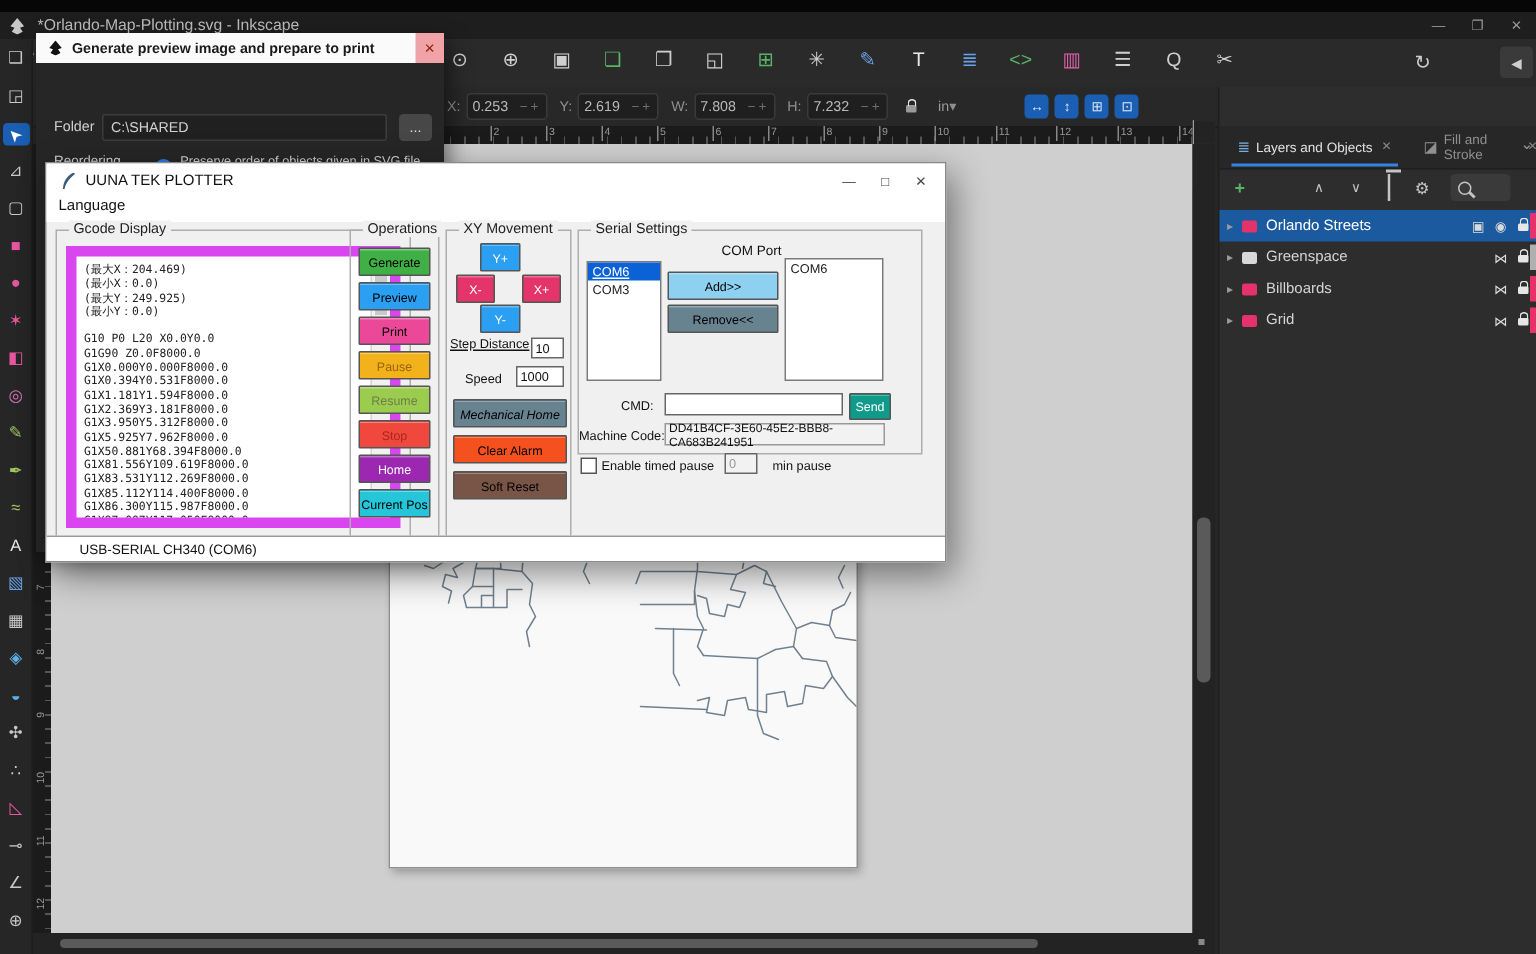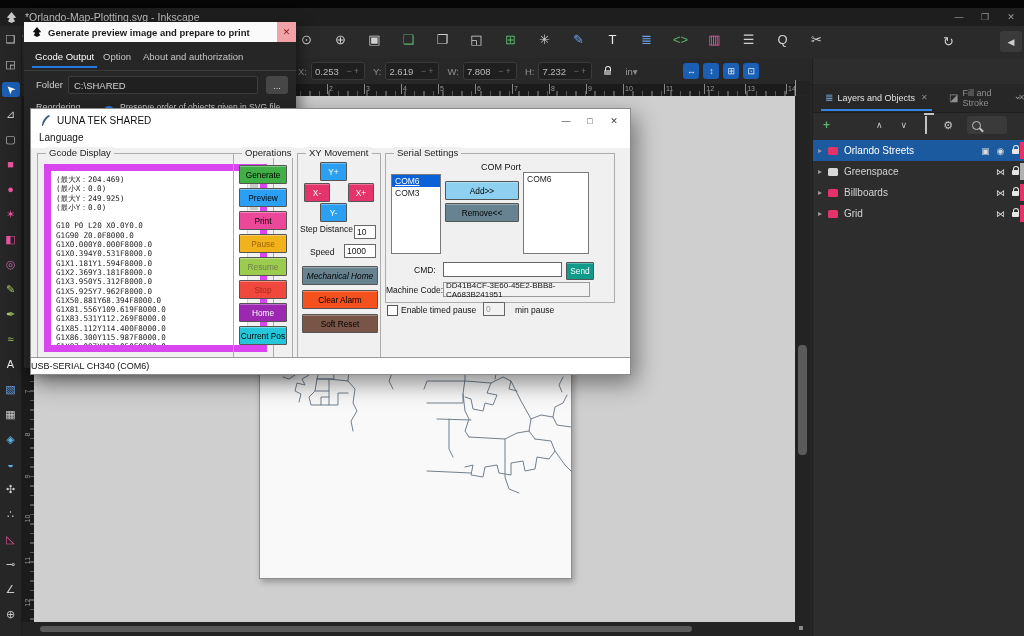--- a/index.html
+++ b/index.html
@@ -113,21 +113,21 @@
     display:flex;align-items:center;justify-content:center;box-shadow:inset 0 1px 0 rgba(255,255,255,.35);}
   .wbtn2{border:1px solid #555;border-radius:1px;font-size:8.3px;display:flex;align-items:center;justify-content:center;
     box-shadow:inset 0 1px 0 rgba(255,255,255,.3);}
   .slabel{position:absolute;font-size:8.5px;color:#111;}
   .sinput{position:absolute;background:#fff;border:1px solid #666;font-size:8.5px;color:#111;padding:0 2px;box-sizing:border-box;font-family:"Liberation Sans",sans-serif;}
   .listbox{position:absolute;background:#fff;border:1px solid #7a7a7a;font-size:8.5px;color:#222;}
   .litem{padding:1px 3px;}
   .litem.on{background:#0b62d6;color:#fff;text-decoration:underline;}
   .chk{position:absolute;width:9px;height:9px;background:#fff;border:1px solid #555;}
   #pstatus{position:absolute;left:0;bottom:0;width:100%;height:17px;background:#fff;border-top:1px solid #999;
-    font-size:9px;color:#111;display:flex;align-items:center;padding-left:0;box-sizing:border-box;}
+    font-size:9px;color:#111;display:flex;align-items:center;padding-left:22px;box-sizing:border-box;}
 </style>
 </head>
 <body>
 
 <div id="screen">
 
   <div class="abs" id="topstrip">
     <span style="position:absolute;left:3px;top:2px;">
       <span class="dot" style="background: rgb(208, 67, 60);"></span><span class="dot" style="background: rgb(217, 138, 43);"></span><span class="dot" style="background: rgb(61, 158, 61);"></span>
     </span>
@@ -431,43 +431,38 @@
   </div>
 
   <div class="abs" id="gdlg">
     <div id="gdlg-title">
       <svg width="10" height="10" style="margin-left:8px" viewBox="0 0 12 12">
           <path d="M6 0 L11 6 L8 7 L10 10 L6 12 L2 10 L4 7 L1 6 Z" fill="#111"></path>
         </svg>
       <span class="t">Generate preview image and prepare to print</span>
       <span id="gdlg-close">✕</span>
     </div>
-    <div class="gtabs">
-      <span class="gtab on" style="left:11px"><span>Gcode Output</span><span class="underline"></span></span>
-      <span class="gtab" style="left:79px"><span>Option</span></span>
-      <span class="gtab" style="left:119px"><span>About and authorization</span></span>
-    </div>
     <div id="gfolder">
       <span style="position:absolute;left:12px;top:1px;">Folder</span>
       <span class="val">C:\SHARED</span>
       <span id="gbrowse">...</span>
     </div>
     <div id="greorder">
       <span style="margin-left:12px;font-size:9px;">Reordering Path</span>
       <span class="radio"></span>
       <span>Preserve order of objects given in SVG file (Default)</span>
     </div>
   </div>
 
   <div class="abs" id="pdlg">
     <div id="pdlg-title">
       <svg width="10" height="12" style="margin-left:10px" viewBox="0 0 10 12">
           <path d="M8 0 C4 2 1 6 1 11 L2 11 C3 7 5 4 9 1 Z" fill="#3b5b7a"></path>
         </svg>
-      <span class="t">UUNA TEK SHARED</span>
+      <span class="t">UUNA TEK PLOTTER</span>
       <span style="flex:1"></span>
       <span class="wb">—</span>
       <span class="wb">□</span>
       <span class="wb" style="margin-right:4px">✕</span>
     </div>
     <div id="pdlg-menu">
       <span>Language</span>
     </div>
 
     <div class="grp" style="left:6px;top:44px;width:194px;height:204px;padding-left:41px;">
@@ -515,21 +510,21 @@
           <div class="pbtn" style="background: rgb(38, 198, 218); color: rgb(0, 0, 0);">Current Pos</div>
       </div>
     </div>
 
     <div class="grp" style="left:266px;top:44px;width:82px;height:204px;">
       <span class="glabel">XY Movement</span>
       <div class="wbtn2" style="position:absolute;left:22px;top:8px;width:25px;height:17px;background:#2b9ff2;color:#fff;">Y+</div>
       <div class="wbtn2" style="position:absolute;left:6px;top:29px;width:24px;height:17px;background:#e3356c;color:#fff;">X-</div>
       <div class="wbtn2" style="position:absolute;left:50px;top:29px;width:24px;height:17px;background:#e3356c;color:#fff;">X+</div>
       <div class="wbtn2" style="position:absolute;left:22px;top:49px;width:25px;height:17px;background:#2b9ff2;color:#fff;">Y-</div>
-      <span class="slabel" style="left:2px;top:70px;">Step Distance</span>
+      <span class="slabel" style="left:2px;top:70px;text-decoration:underline;">Step Distance</span>
       <input class="sinput" style="left: 56px; top: 71px; width: 22px; height: 14px;" value="10">
       <span class="slabel" style="left:12px;top:93px;">Speed</span>
       <input class="sinput" style="left: 46px; top: 90px; width: 32px; height: 14px;" value="1000">
       <div style="position:absolute;left:4px;top:112px;display:flex;flex-direction:column;gap:5px;">
         <div class="wbtn2" style="width: 74px; height: 17px; background: rgb(102, 131, 143); color: rgb(0, 0, 0); font-style: italic;">Mechanical Home</div>
           <div class="wbtn2" style="width: 74px; height: 17px; background: rgb(244, 81, 30); color: rgb(0, 0, 0);">Clear Alarm</div>
           <div class="wbtn2" style="width: 74px; height: 17px; background: rgb(121, 85, 72); color: rgb(0, 0, 0);">Soft Reset</div>
       </div>
     </div>
 

